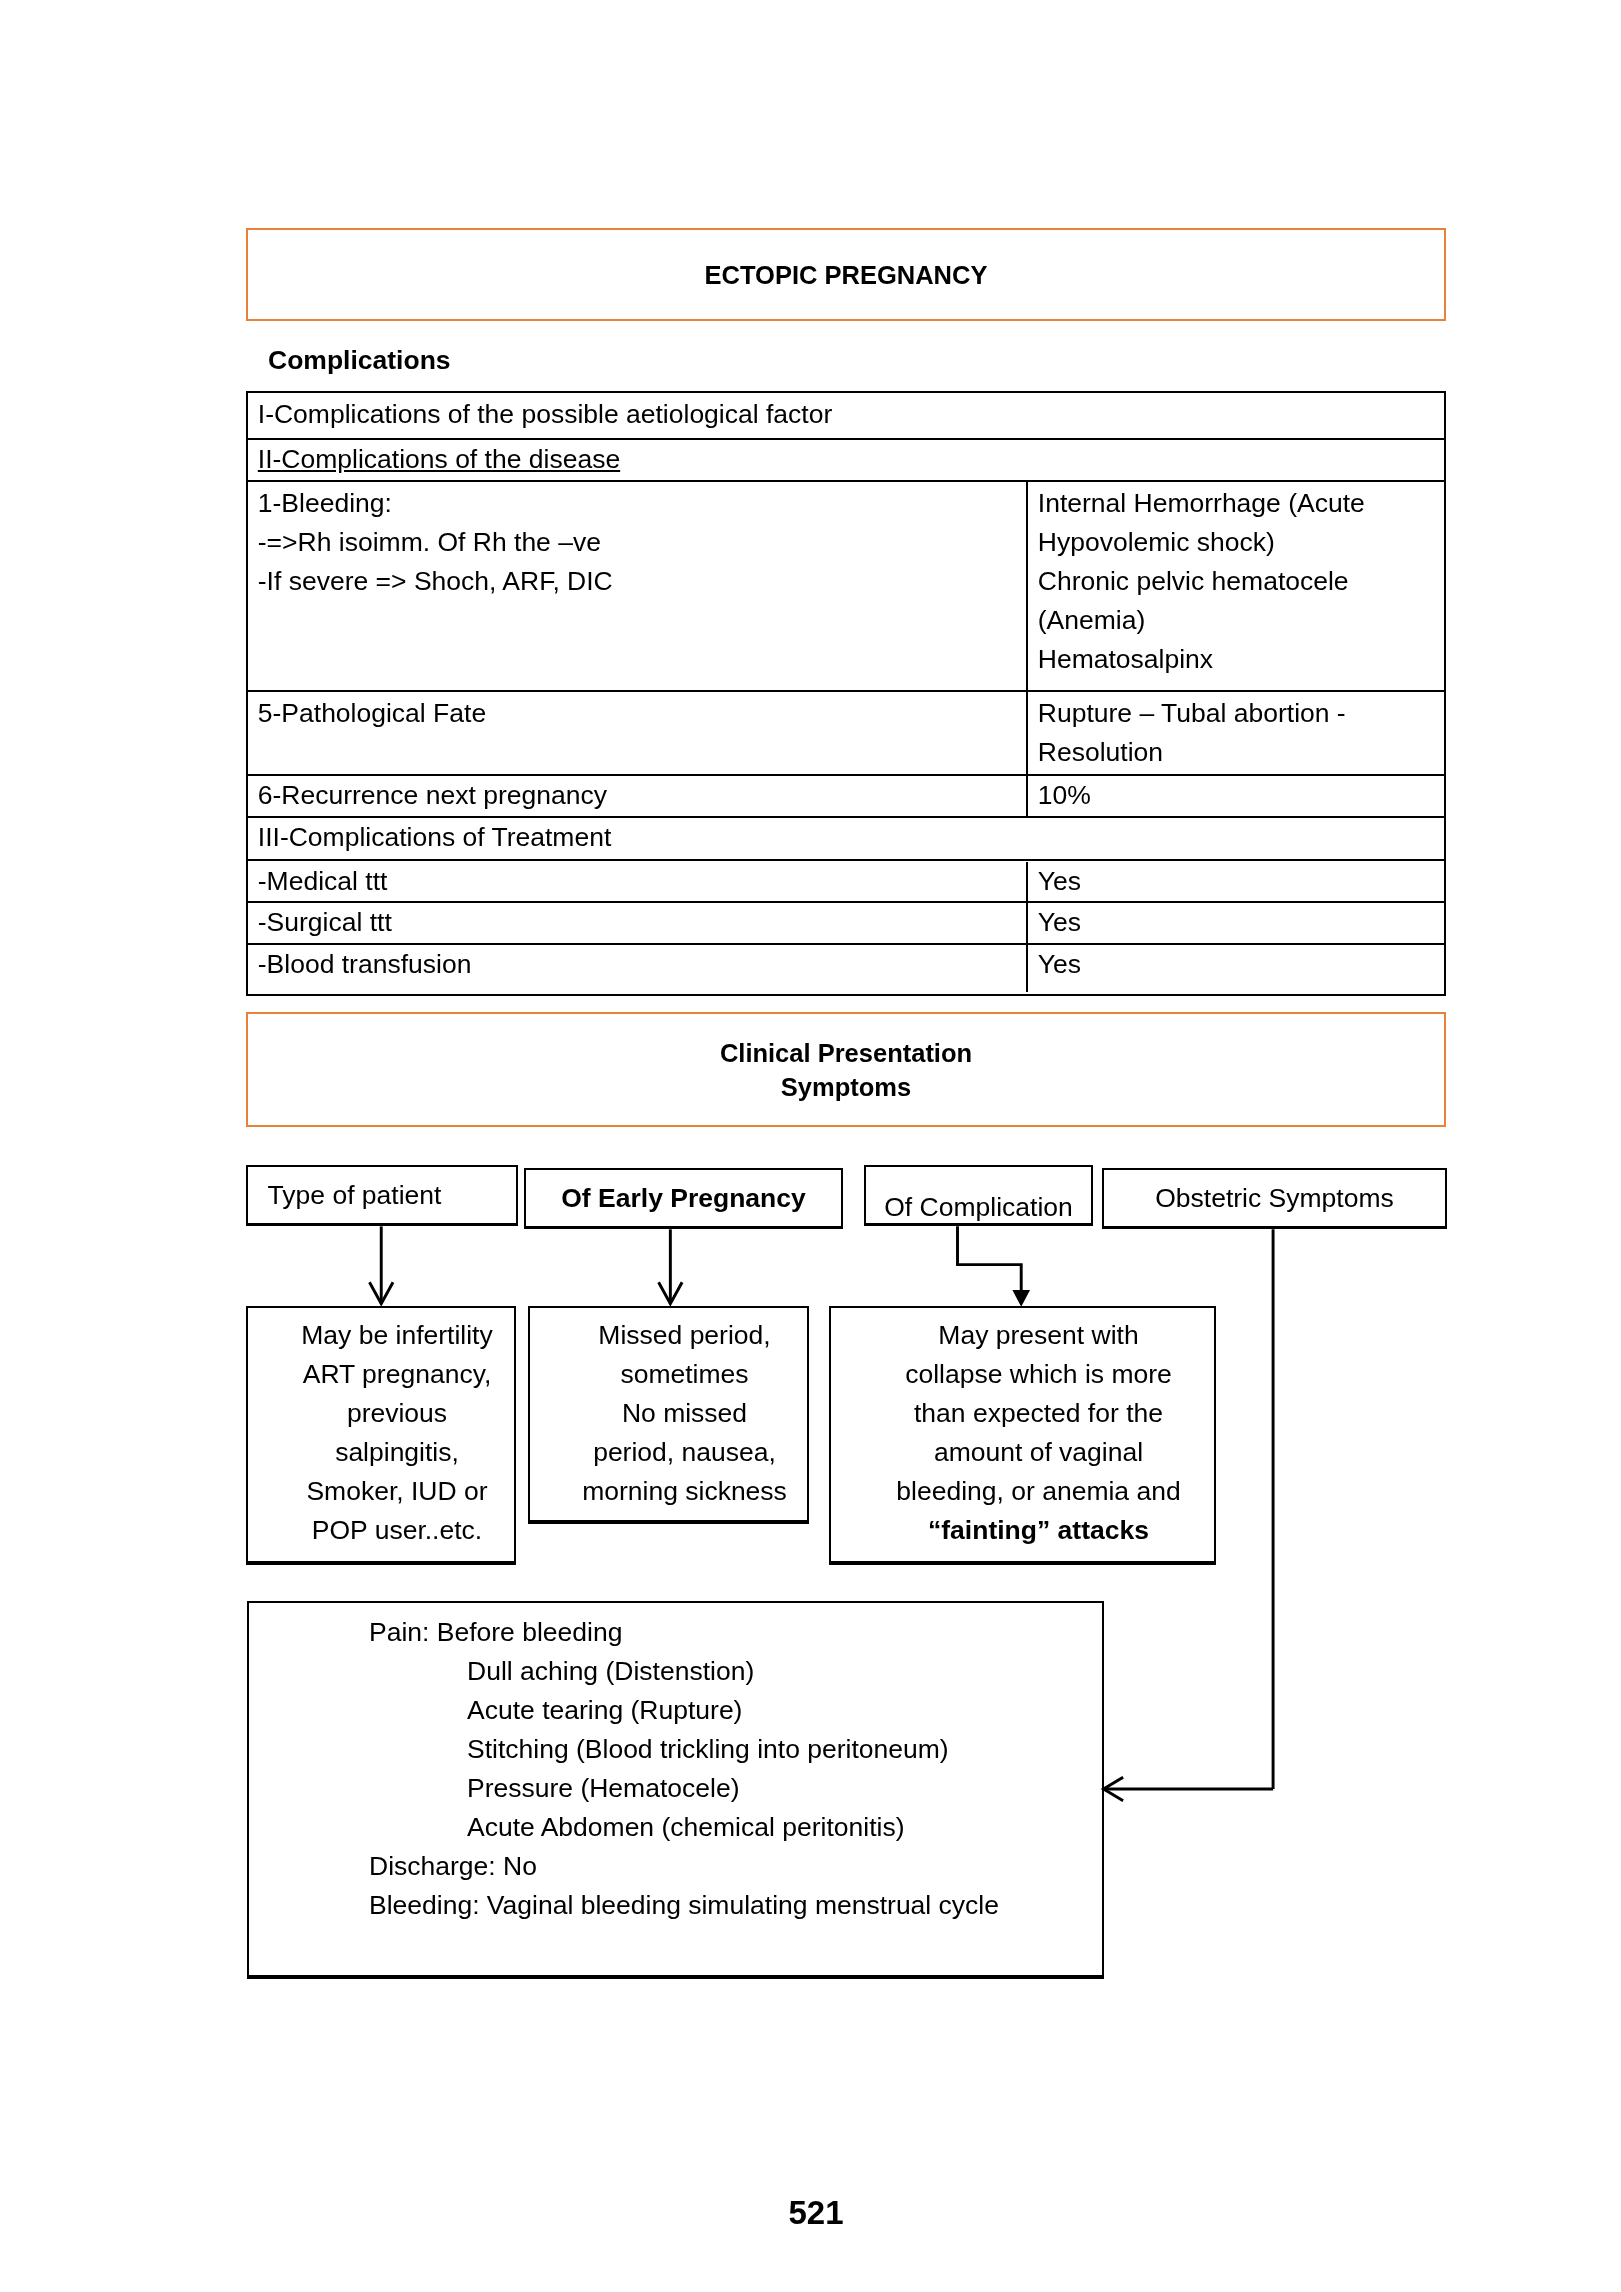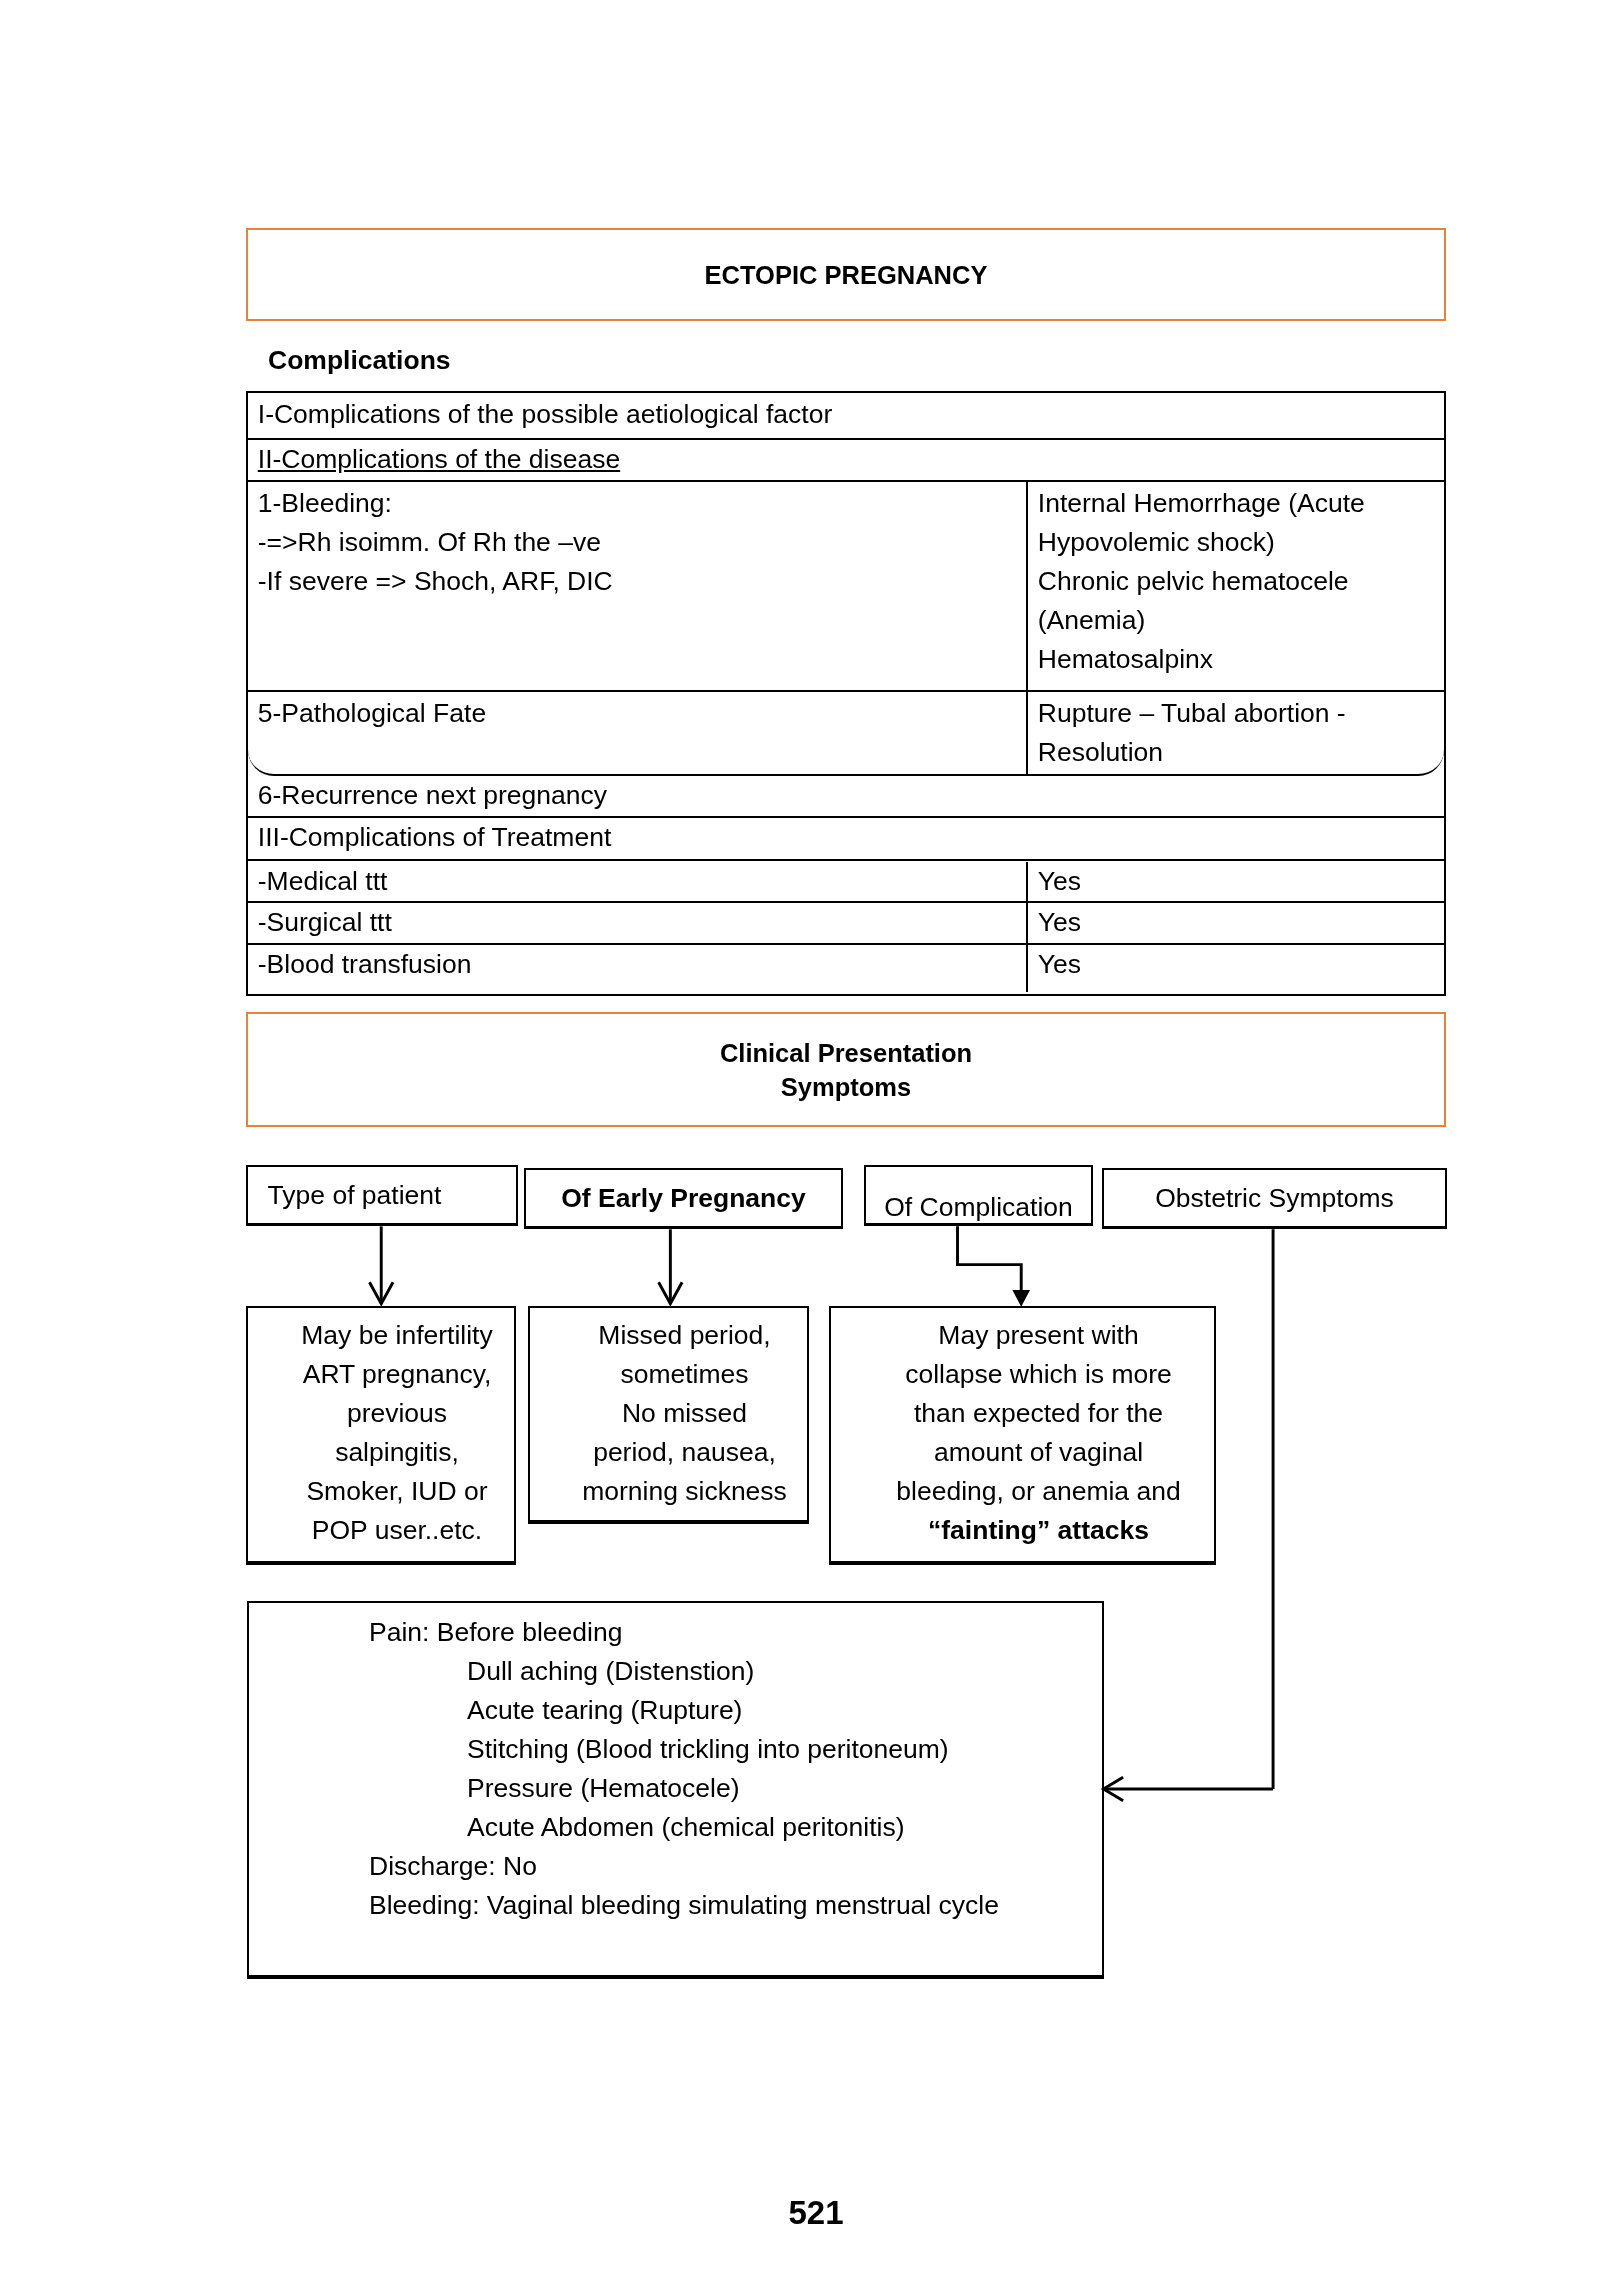--- a/index.html
+++ b/index.html
@@ -48,27 +48,28 @@
   <div class="row" style="top:89px; height:210px;">
     <div class="cell left">1-Bleeding:
 -=&gt;Rh isoimm. Of Rh the –ve
 -If severe =&gt; Shoch, ARF, DIC</div>
     <div class="cell right">Internal Hemorrhage (Acute
 Hypovolemic shock)
 Chronic pelvic hematocele
 (Anemia)
 Hematosalpinx</div>
   </div>
-  <div class="row" style="top:299px; height:84px;border-radius:26px;">
+  <div class="row" style="top:299px; height:84px;">
     <div class="cell left">5-Pathological Fate</div>
     <div class="cell right">Rupture – Tubal abortion -
 Resolution</div>
   </div>
   <div class="row" style="top:383px; height:42px;">
     <div class="cell left" style="padding-top:0;">6-Recurrence next pregnancy</div>
+    <div class="cell right" style="padding-top:0;">10%</div>
   </div>
   <div class="row" style="top:425px; height:43px;">
     <div class="cell full" style="padding-top:0;">III-Complications of Treatment</div>
   </div>
   <div class="row" style="top:469px; height:41px;">
     <div class="cell left" style="padding-top:0;">-Medical ttt</div>
     <div class="cell right" style="padding-top:0;">Yes</div>
   </div>
   <div class="row" style="top:510px; height:42px;">
     <div class="cell left" style="padding-top:0;">-Surgical ttt</div>

